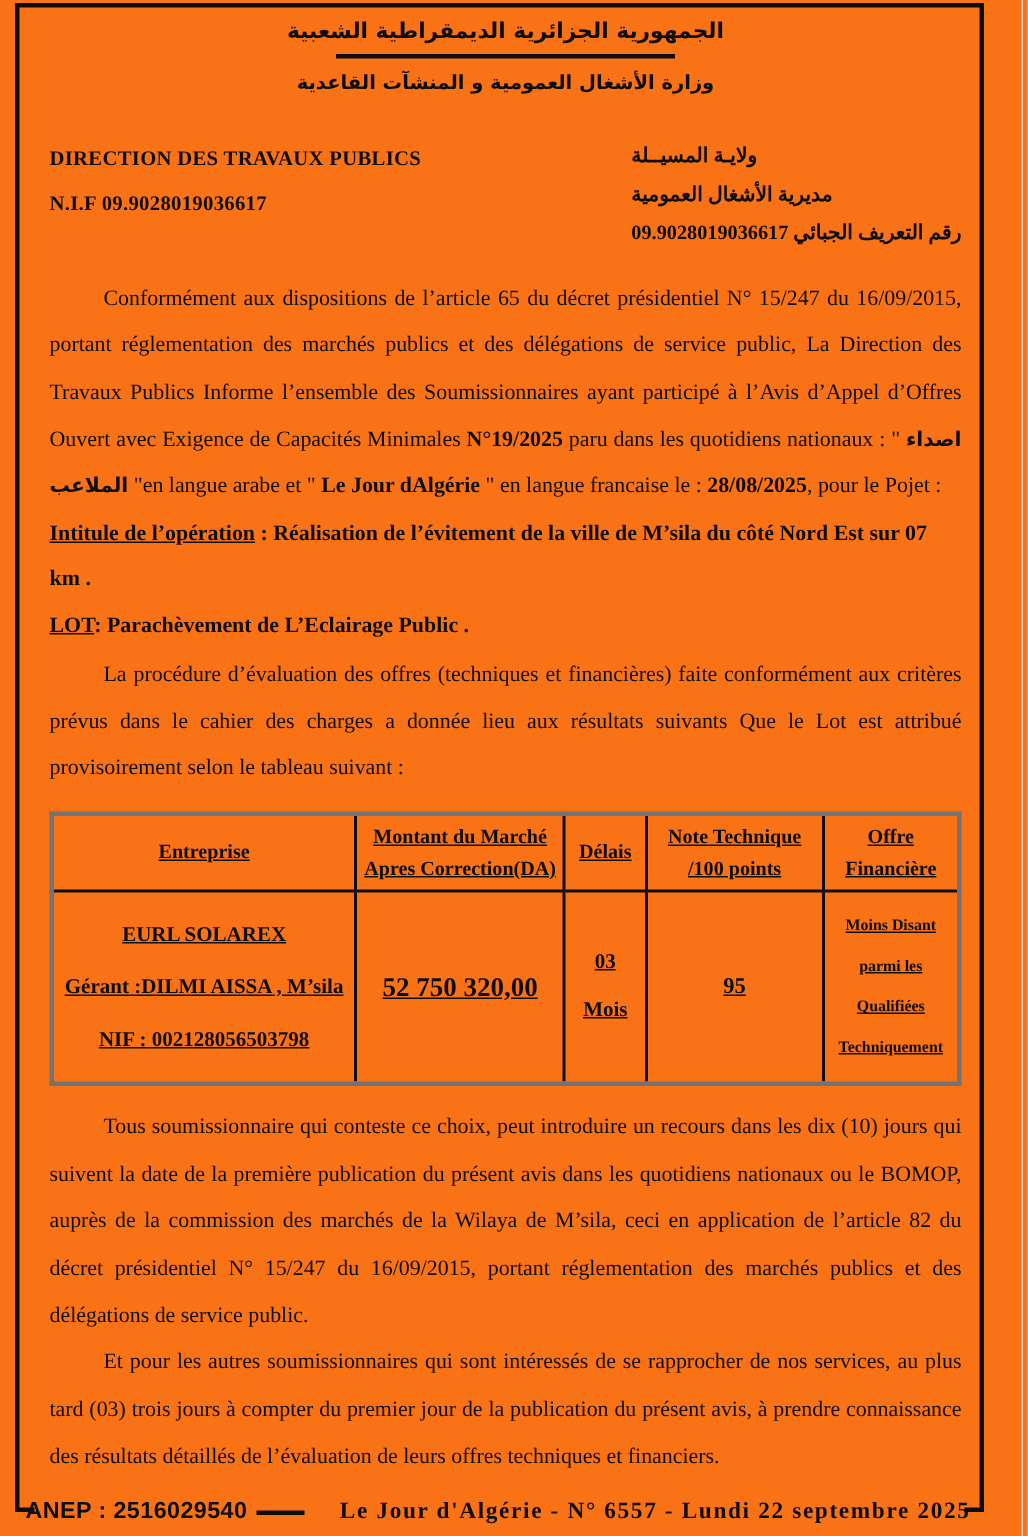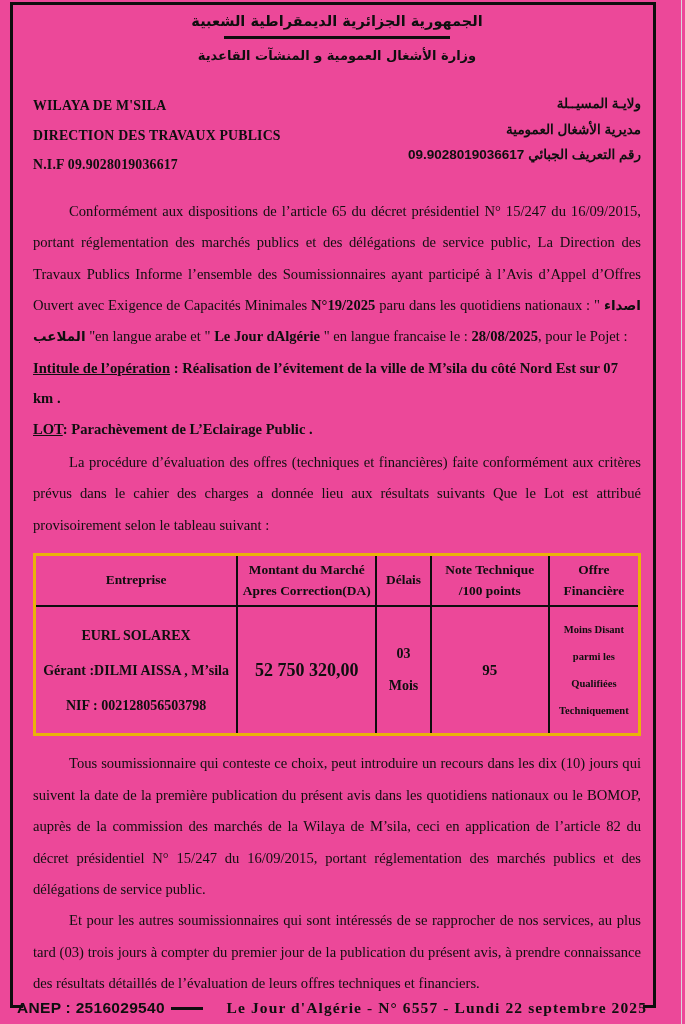--- a/index.html
+++ b/index.html
@@ -6,21 +6,21 @@
   body {
     width: 685px; height: 1024px;
     background: #ffffff;
     font-family: "Liberation Serif", serif;
     color: #0f0f0f;
     -webkit-font-smoothing: antialiased;
   }
   .page {
     position: relative;
     width: 685px; height: 1024px;
-    background: #ec4899;
+    background: #f97316;
     overflow: hidden;
   }
   .scan-edge {
     position: absolute; right: 3px; top: 0; bottom. 0;
     width: 1px; height: 100%; background: #d8d8d8;
   }
   .frame {
     position: absolute;
     left: 10px; top: 2px;
     width: 646px; height: 1006px;
@@ -34,43 +34,44 @@
   .corner-stub.left  { left: -3px; }
   .corner-stub.right { right: -3px; }
 
   .ar-header { text-align: center; font-weight: bold; }
   .ar-header .line1 { font-size: 14.5px; font-family: "DejaVu Sans", sans-serif; }
   .header-divider { width: 226px; height: 3px; background: #0e0e0e; margin: 7px auto 9px auto; }
   .ar-header .line2 { font-size: 13px; font-family: "DejaVu Sans", sans-serif; }
 
   .org-row { display: flex; justify-content: space-between; align-items: flex-start; margin-top: 28px; }
   .org-fr { font-weight: bold; font-size: 13.8px; line-height: 2.15; letter-spacing: 0.2px; }
-  .org-ar { font-weight: bold; font-size: 13.5px; line-height: 1.9; text-align: right;
-            font-family: Liberation Sans, sans-serif; direction: rtl; }
+  .org-ar { font-weight: bold; font-size: 13.5px; line-height: 1.9; text-align: left;
+            font-family: Liberation Serif, serif; direction: rtl; }
 
   .doc-title { text-align: center; font-weight: bold; font-size: 16.5px;
                letter-spacing: 0.4px; margin-top: 26px; }
 
   .para { text-align: justify; font-size: 14.6px; line-height: 2.15; margin: 0; }
   .para.indent { text-indent: 36px; }
   .p1 { margin-top: 16px; }
   .p2 { margin-top: 2px; }
   .p3 { margin-top: 12px; }
   .p4 { margin-top: 0; }
   .b { font-weight: bold; }
   .ar-inline { font-family: "DejaVu Sans", sans-serif; font-weight: bold; font-size: 13.5px; direction: rtl; unicode-bidi: embed; }
 
   .op-line { font-size: 14.6px; line-height: 2.1; font-weight: bold; }
   .op-label { text-decoration: underline; margin-top: 43px; }
 
   table.results {
     width: 100%;
     border-collapse: collapse;
-    border: 3px solid #eab308;
+    border: 3px solid #737373;
     margin-top: 12px;
+    text-decoration: underline;
   }
   table.results th, table.results td {
     border: 2px solid #0e0e0e;
     text-align: center;
     vertical-align: middle;
     padding: 4px 3px;
   }
   table.results th { font-size: 13.4px; font-weight: bold; line-height: 1.55; }
   td.cell-entreprise { font-weight: bold; font-size: 14px; line-height: 2.5; height: 118px; }
   td.cell-montant { font-weight: bold; font-size: 18px; }
@@ -103,21 +104,20 @@
   <div class="frame">
 
     <div class="ar-header">
       <div class="line1">الجمهورية الجزائرية الديمقراطية الشعبية</div>
       <div class="header-divider"></div>
       <div class="line2">وزارة الأشغال العمومية و المنشآت القاعدية</div>
     </div>
 
     <div class="org-row">
       <div class="org-fr">
-        <div>WILAYA DE M'SILA</div>
         <div>DIRECTION DES TRAVAUX PUBLICS</div>
         <div>N.I.F 09.9028019036617</div>
       </div>
       <div class="org-ar">
         <div>ولايـة المسيــلة</div>
         <div>مديرية الأشغال العمومية</div>
         <div>رقم التعريف الجبائي 09.9028019036617</div>
       </div>
     </div>
 

